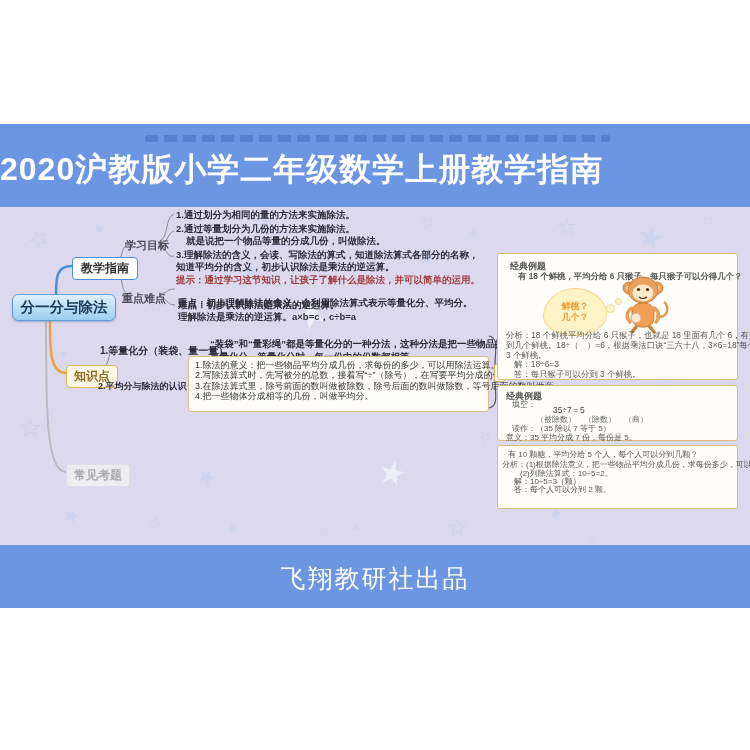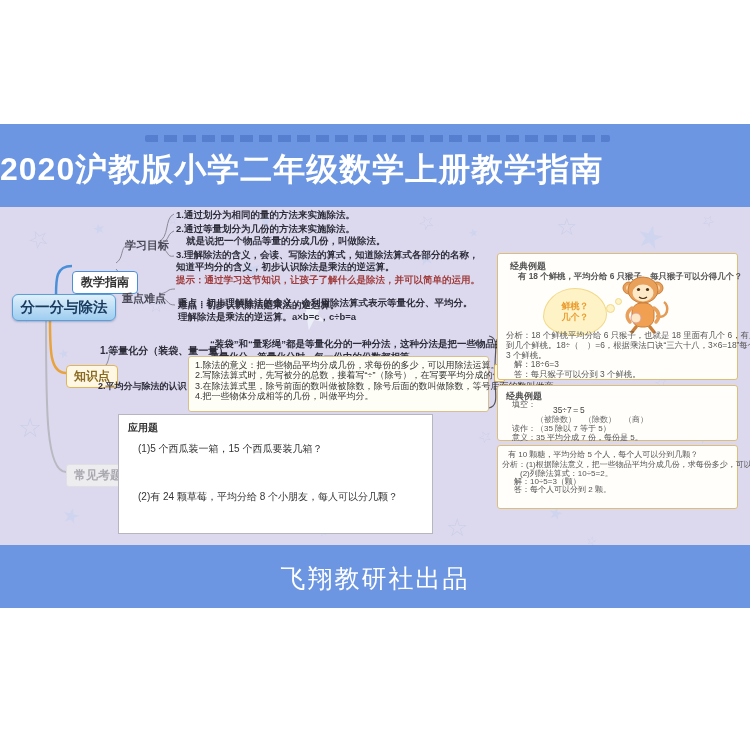--- a/index.html
+++ b/index.html
@@ -17,21 +17,21 @@
   
   .map{position:absolute;left:0;top:207px;width:750px;height:338px;background:#dcd9ee;overflow:hidden;}
   .stars span{position:absolute;line-height:1;user-select:none;}
   .connectors{position:absolute;left:0;top:0;width:750px;height:750px;pointer-events:none;}
   
   .node{position:absolute;white-space:nowrap;}
   .root-node{left:12px;top:294px;width:102px;height:25px;line-height:25px;text-align:center;
         font-size:14.5px;font-weight:bold;color:#173a5e;border:1.5px solid #5b9fd6;border-radius:6px;
         background:linear-gradient(#dff0fb,#9ecdf0);box-shadow:0 1px 2px rgba(60,80,140,.35);}
   .guide-node{left:72px;top:257px;padding:2px 8px;font-size:12px;font-weight:bold;color:#333;
-        background:#ffffff;border:1.5px solid #4a90d9;border-radius:4px;margin-top:14px;}
+        background:#ffffff;border:1.5px solid #4a90d9;border-radius:4px;}
   .know-node{left:66px;top:365px;padding:2px 7px;font-size:12px;font-weight:bold;color:#8a6a20;
         background:#fdf7e3;border:1.5px solid #e0b55a;border-radius:4px;}
   .quest-node{left:66px;top:464px;padding:2px 7px;font-size:12px;font-weight:bold;color:#a9a9b0;
         background:#ededf0;border:1px solid #dfdfe6;border-radius:3px;}
   .sub-label{position:absolute;font-size:11px;color:#4a4a58;font-weight:bold;white-space:nowrap;}
   .tline{position:absolute;font-size:9.5px;color:#2d2d3a;white-space:nowrap;font-weight:bold;}
   .tline.red{color:#a03c3c;}
   
   .k-box{position:absolute;left:188px;top:356px;width:301px;height:56px;background:#fffef6;
         border:1px solid #d8c08e;border-radius:3px;padding:3px 6px;box-sizing:border-box;}
@@ -159,25 +159,20 @@
 
   <div class="tline" style="left:98px;top:380px;font-size:9px;">2.平均分与除法的认识</div>
   <div class="k-box">
     <div>1.除法的意义：把一些物品平均分成几份，求每份的多少，可以用除法运算。</div>
     <div>2.写除法算式时，先写被分的总数，接着写“÷”（除号），在写要平均分成的份数，</div>
     <div>3.在除法算式里，除号前面的数叫做被除数，除号后面的数叫做除数，等号后面的数叫做商。</div>
     <div>4.把一些物体分成相等的几份，叫做平均分。</div>
   </div>
   <div class="brace-node"></div>
 
-  <div class="app-box">
-    <div class="bx-title">应用题</div>
-    <div class="q1">(1)5 个西瓜装一箱，15 个西瓜要装几箱？</div>
-    <div class="q2">(2)有 24 颗草莓，平均分给 8 个小朋友，每人可以分几颗？</div>
-  </div>
 
   <div class="ex-box ex-a">
     <div class="hdr" style="left:12px;top:6px;">经典例题</div>
     <div class="sm" style="left:20px;top:17px;font-weight:bold;">有 18 个鲜桃，平均分给 6 只猴子，每只猴子可以分得几个？</div>
     <div class="bubble">
       <div>鲜桃？</div>
       <div>几个？</div>
     </div>
     <div class="bdot bdot1"></div>
     <div class="bdot bdot2"></div>
@@ -214,21 +209,21 @@
       <span>7</span>
       <span>＝</span>
       <span>5</span>
     </div>
     <div class="eq-lab">
       <span>（被除数）</span>
       <span>（除数）</span>
       <span>（商）</span>
     </div>
     <div class="xs" style="left:14px;top:37px;">读作：（35 除以 7 等于 5）</div>
-    <div class="xs" style="left:14px;top:46px;">意义：35 平均分成 7 份，每份是 5。</div>
+    <div class="xs" style="left:8px;top:46px;">意义：35 平均分成 7 份，每份是 5。</div>
   </div>
 
   <div class="ex-box ex-c">
     <div class="xs" style="left:10px;top:3px;">有 10 颗糖，平均分给 5 个人，每个人可以分到几颗？</div>
     <div class="xs" style="left:4px;top:13px;">分析：(1)根据除法意义，把一些物品平均分成几份，求每份多少，可以使用除法。</div>
     <div class="xs" style="left:22px;top:22px;">(2)列除法算式：10÷5=2。</div>
     <div class="xs" style="left:16px;top:30px;">解：10÷5=3（颗）</div>
     <div class="xs" style="left:16px;top:38px;">答：每个人可以分到 2 颗。</div>
   </div>
 

